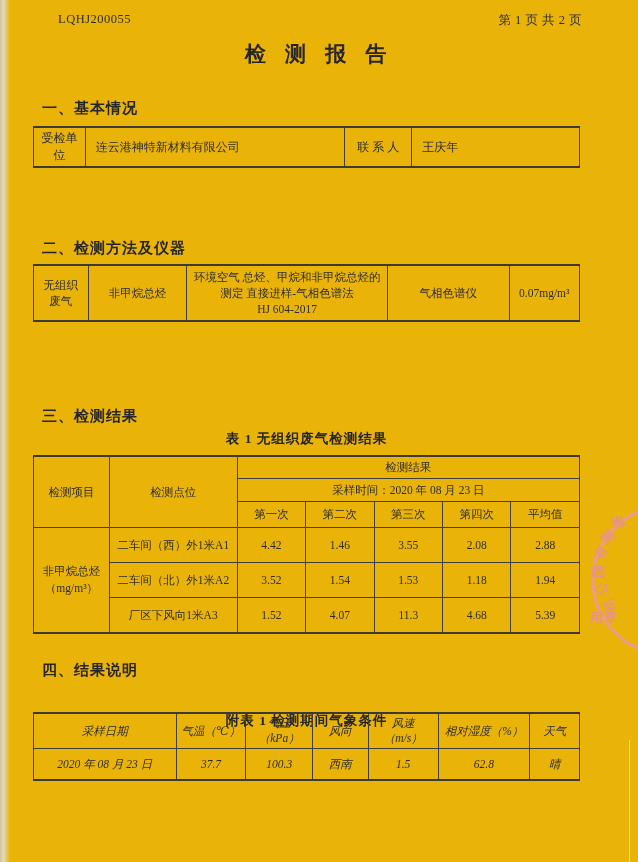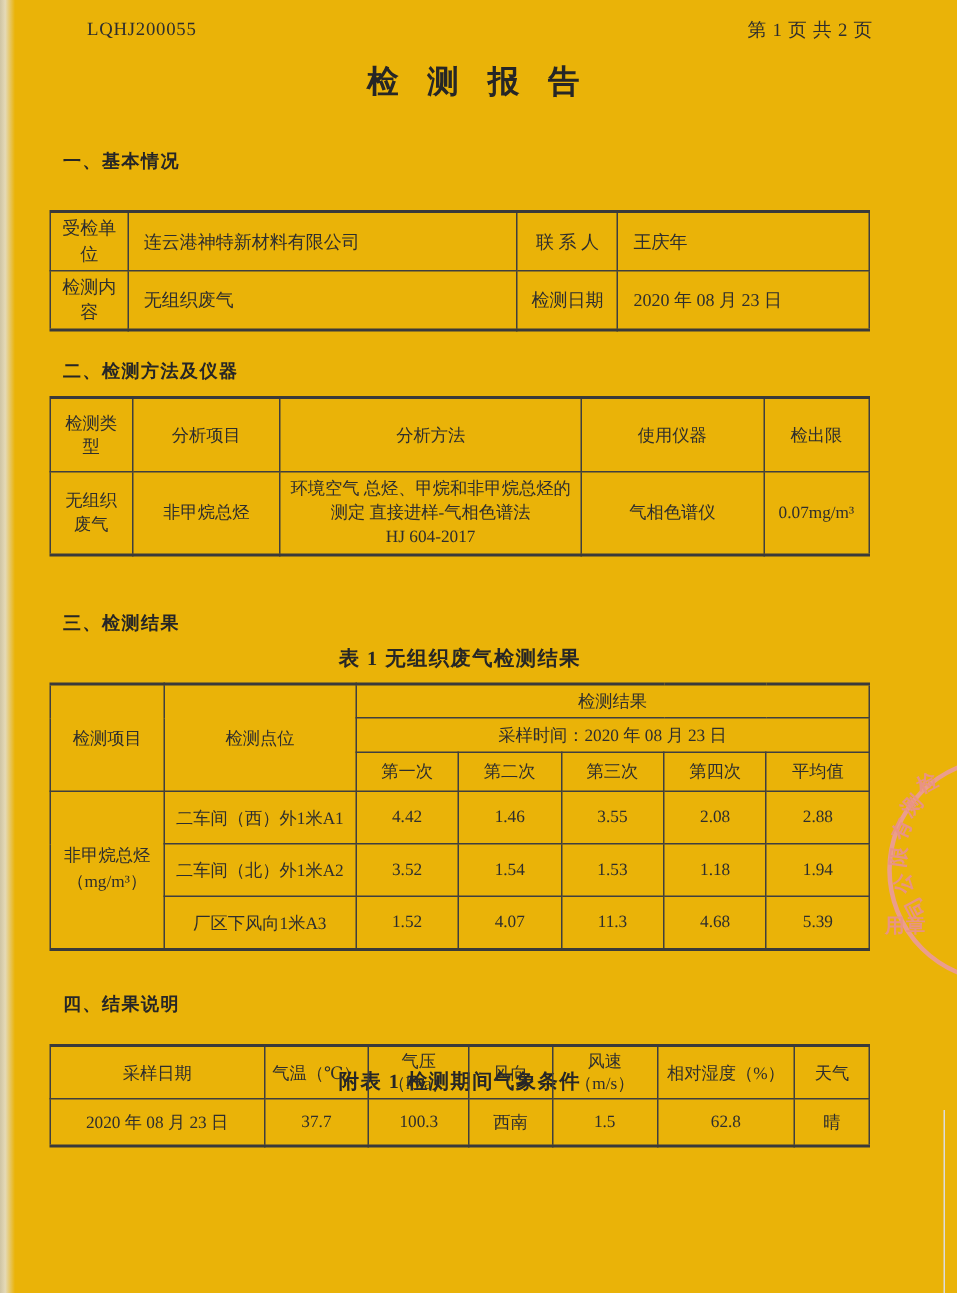--- a/index.html
+++ b/index.html
@@ -23,47 +23,47 @@
     display:flex; justify-content:space-between;
     font-size:12.5px; letter-spacing:.5px;
   }
   .title{
     position:absolute; top:40px; left:0; width:100%;
     text-align:center; font-size:21px; font-weight:bold; letter-spacing:7px;
     color:#262626;
   }
   .sec-heading{
     position:absolute; left:42px; margin:0;
-    font-size:12px; font-weight:bold; color:#262626; letter-spacing:1px;
+    font-size:15px; font-weight:bold; color:#262626; letter-spacing:1px;
   }
   .sec1{top:99px;} .sec2{top:239px;} .sec3{top:407px;} .sec4{top:661px;}
   .tbl-caption{
     position:absolute; left:33px; width:547px; text-align:center;
     font-size:13.5px; font-weight:bold; color:#262626; letter-spacing:1px;
   }
   .cap1{top:430px;} .cap2{top:712px;}
   table{
     position:absolute; left:33px; width:547px;
     border-collapse:collapse; table-layout:fixed;
     font-size:12px; color:#2e2e2e;
   }
   td{ border:1px solid #3f3f3f; text-align:center; vertical-align:middle; padding:2px 4px; }
   table{ border-top:2px solid #3a3a3a; border-bottom:2px solid #3a3a3a; }
-  .tblA{top:140px;padding-left:31px;}
+  .tblA{top:126px;padding-left:31px;}
   .tblA td.val{ text-align:left; padding-left:10px; }
   .tblA .r1 td{height:26px;} .tblA .r2 td{height:34px; line-height:1.3;} .tblA .r3 td{height:26px;}
   .tblB{top:264px; font-size:11.5px;}
   .tblB .hrow td{height:44px;}
   .tblB .drow td{height:50px; line-height:1.42;}
   .tblC{top:455px; font-size:11.5px;}
   .tblC .h1 td{height:17px;} .tblC .h2 td{height:18px;} .tblC .h3 td{height:21px;margin-left:36px;}
   .tblC .d td{height:30px;}
   .tblC .point{white-space:nowrap;}
   .tblC .item div{line-height:1.5;}
-  .tblD{top:696px; font-size:11.5px;}
+  .tblD{top:712px; font-size:11.5px;font-style:italic;}
   .tblD .hrow td{height:24px;}
   .tblD .drow td{height:26px;}
   .stamp-svg{ position:absolute; left:560px; top:495px; width:78px; height:170px; opacity:.88; }
   .stamp-svg text{ font-family:"Liberation Serif","DejaVu Serif",serif; font-weight:bold; }
 </style>
 </head>
 <body>
 
 <div class="page">
   <div class="scan-edge-left"></div>
@@ -85,47 +85,34 @@
         <col style="width:12.3%">
         <col style="width:30.7%">
       </colgroup>
     <tbody>
         <tr class="r1">
       <td>受检单位</td>
       <td class="val">连云港神特新材料有限公司</td>
       <td>联 系 人</td>
       <td class="val">王庆年</td>
     </tr>
-    <tr class="r3">
-      <td>检测内容</td>
-      <td class="val">无组织废气</td>
-      <td>检测日期</td>
-      <td class="val">2020 年 08 月 23 日</td>
-    </tr>
   </tbody>
     </table>
 
   <h2 class="sec-heading sec2">二、检测方法及仪器</h2>
 
   <table class="tblB">
     <colgroup>
         <col style="width:10%">
         <col style="width:18.1%">
         <col style="width:36.7%">
         <col style="width:22.3%">
         <col style="width:12.9%">
       </colgroup>
     <tbody>
-        <tr class="hrow">
-      <td>检测类型</td>
-      <td>分析项目</td>
-      <td>分析方法</td>
-      <td>使用仪器</td>
-      <td>检出限</td>
-    </tr>
     <tr class="drow">
       <td>无组织废气</td>
       <td>非甲烷总烃</td>
       <td>
         <div>环境空气 总烃、甲烷和非甲烷总烃的</div>
         <div>测定 直接进样-气相色谱法</div>
         <div>HJ 604-2017</div>
       </td>
       <td>气相色谱仪</td>
       <td>0.07mg/m³</td>

